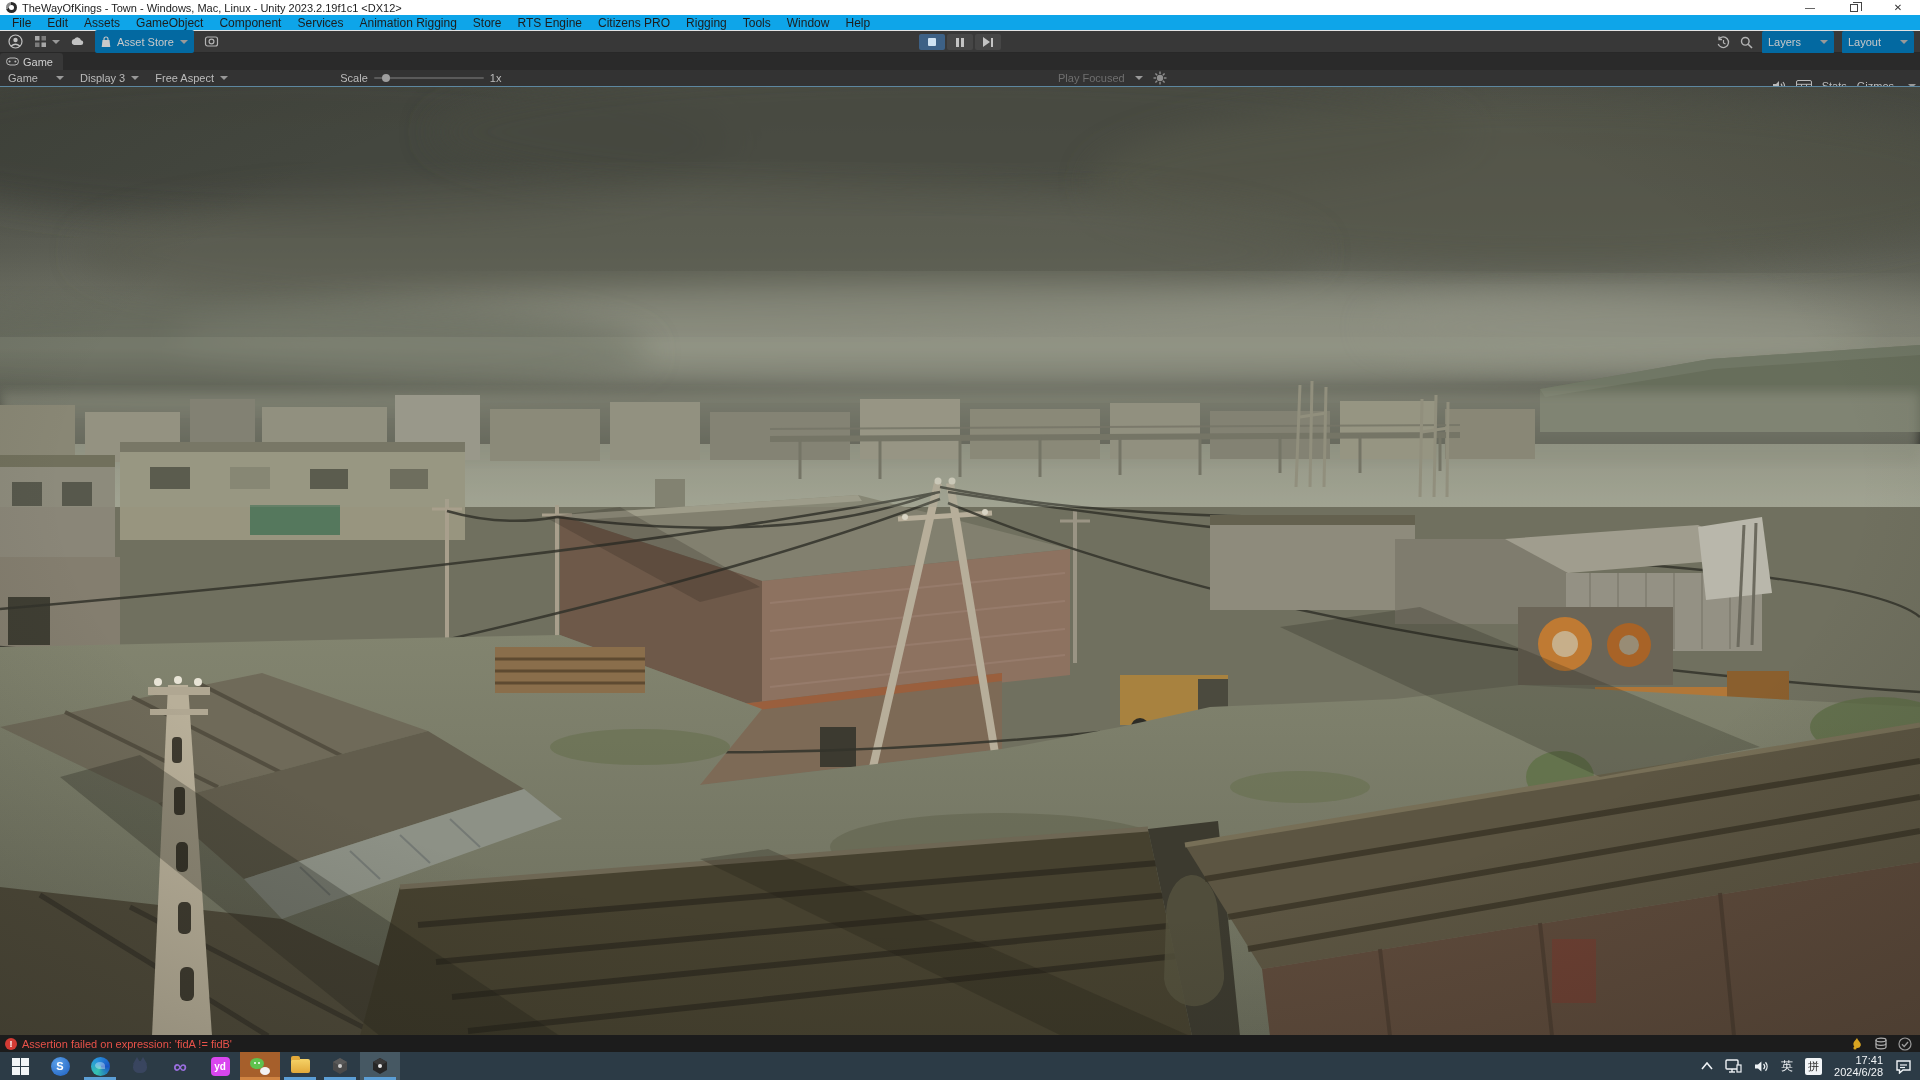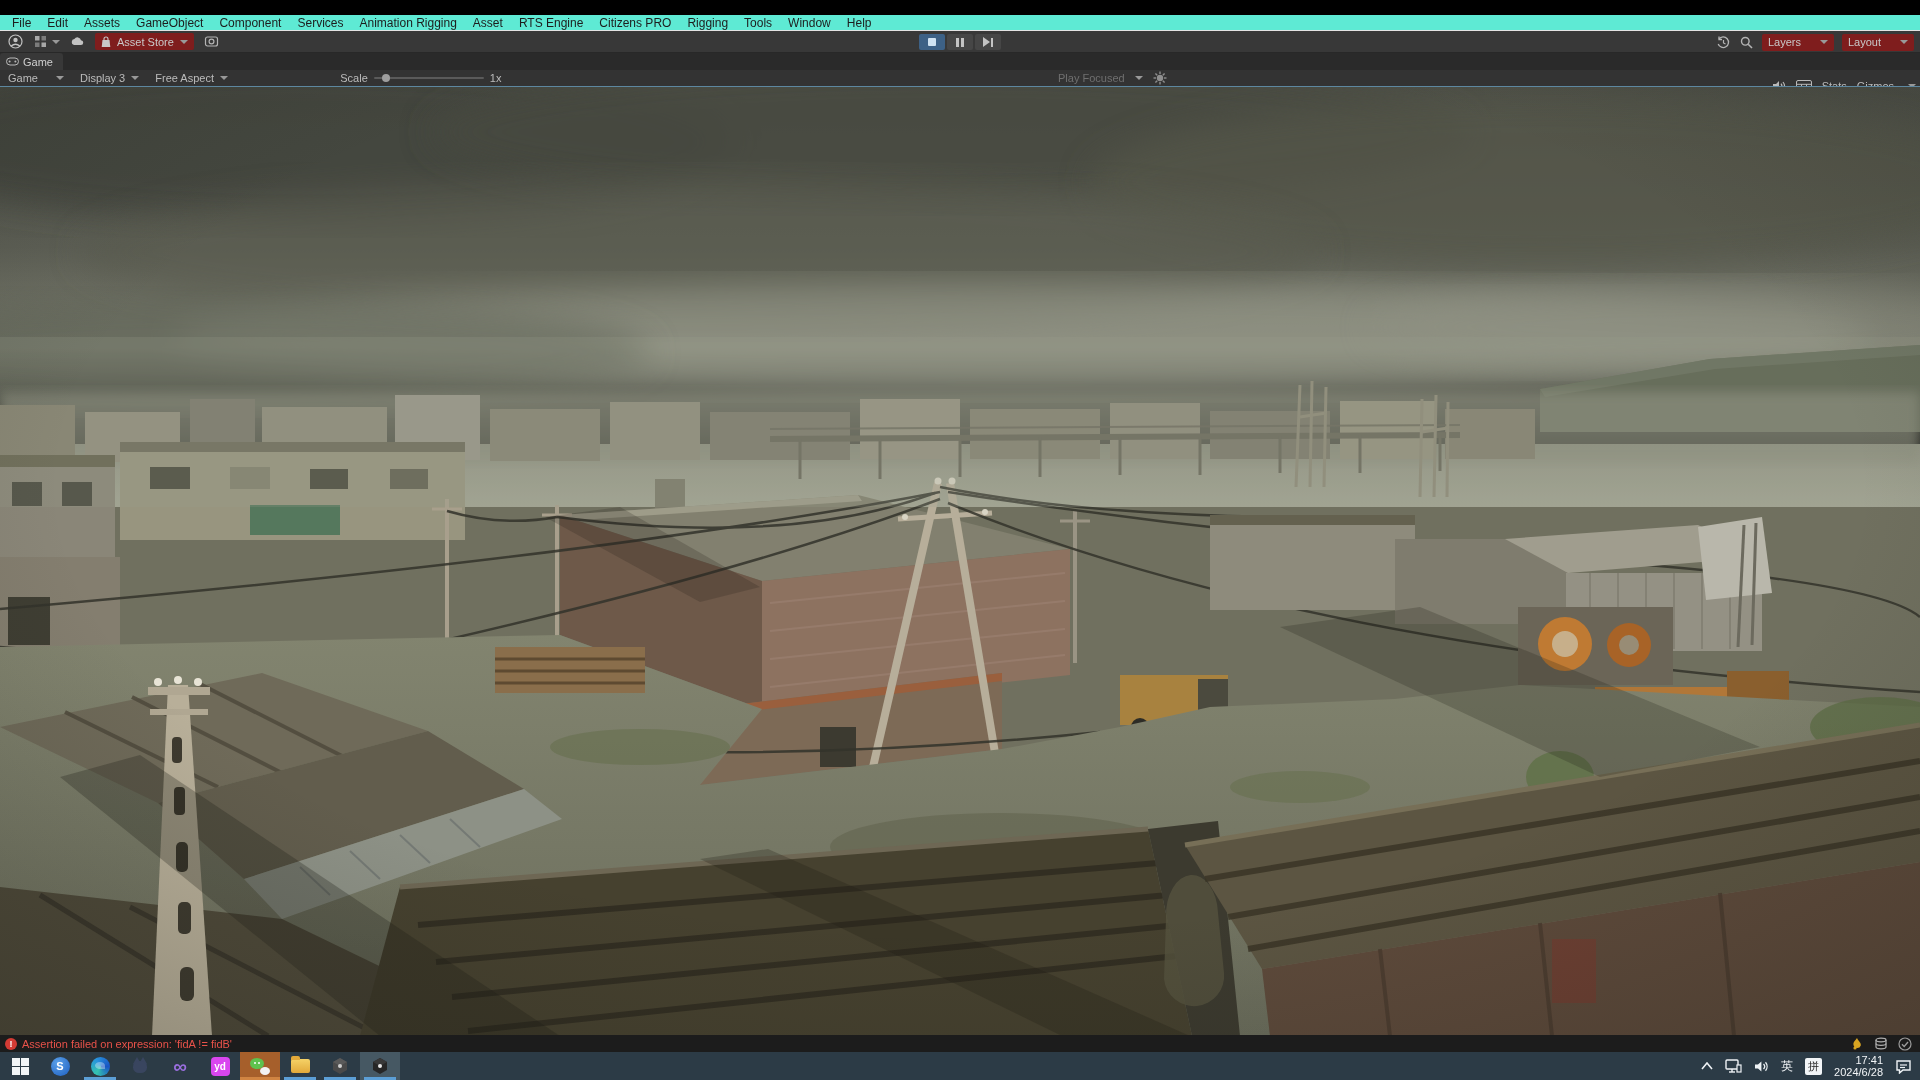--- a/index.html
+++ b/index.html
@@ -16,41 +16,41 @@
   .titlebar .logo::after { content:""; position:absolute; inset:3px; border-radius:50%; background:#fff; }
   .title-text { font-size:11px; color:#1b1b1b; white-space:nowrap; }
   .win-controls { margin-left:auto; display:flex; height:100%; }
   .win-btn { width:44px; height:15px; display:flex; align-items:center; justify-content:center;
              font-size:10px; color:#333; cursor:default; }
   .restore-glyph { width:8px; height:8px; border:1px solid #444; position:relative; background:#fff; }
   .restore-glyph::before { content:""; position:absolute; left:2px; top:-3px; width:8px; height:8px;
                            border:1px solid #444; border-bottom:none; border-left:none; }
 
   
-  .menubar { position:absolute; left:0; top:15px; width:1920px; height:16px; background:#5eead4;
+  .menubar { position:absolute; left:0; top:15px; width:1920px; height:16px; background:#0ea5e9;
              display:flex; align-items:center; padding-left:4px; border-bottom:1px solid #e3e3e3; }
   .menu-item { font-size:12px; color:#1d1d1d; padding:0 8px; cursor:default; }
 
   
   .toolbar { position:absolute; left:0; top:31px; width:1920px; height:22px; background:#383838;
              border-bottom:1px solid #282828; display:flex; align-items:center; }
   .tb-left { display:flex; align-items:center; gap:10px; padding-left:8px; }
   .tb-right { position:absolute; right:6px; top:0; height:22px; display:flex; align-items:center; gap:8px; }
   .tb-center { position:absolute; left:50%; top:3px; transform:translateX(-50%); display:flex; gap:2px; }
   .tb-btn { height:16px; min-width:26px; background:#464646; border-radius:2px; display:flex;
             align-items:center; justify-content:center; cursor:default; }
   .tb-btn.active { background:#3d6186; }
   .glyph-square { width:8px; height:8px; background:#cfe2f2; border-radius:1px; }
   .glyph-pause { display:flex; gap:2px; }
   .glyph-pause i { display:block; width:3px; height:9px; background:#c4c4c4; }
   .glyph-step { display:flex; align-items:center; gap:1px; }
   .glyph-step .tri { width:0; height:0; border-left:7px solid #c4c4c4;
                      border-top:5px solid transparent; border-bottom:5px solid transparent; }
   .glyph-step .bar { width:2px; height:9px; background:#c4c4c4; }
-  .tb-dd { height:17px; background:#7f1d1d; border-radius:2px; color:#c9c9c9; font-size:11px;
+  .tb-dd { height:23px; background:#0369a1; border-radius:2px; color:#c9c9c9; font-size:11px;
            display:flex; align-items:center; padding:0 6px; gap:14px; cursor:default; }
   .caret { width:0; height:0; border-left:4px solid transparent; border-right:4px solid transparent;
            border-top:4px solid #999; }
   .icon14 { width:15px; height:15px; display:block; }
 
   
   .tabrow { position:absolute; left:0; top:53px; width:1920px; height:17px; background:#2a2a2a; }
   .tab { position:absolute; left:0; top:0; height:17px; background:#383838; border-radius:3px 3px 0 0;
          display:flex; align-items:center; gap:4px; padding:0 10px 0 6px; }
   .tab-label { font-size:11px; color:#d0d0d0; }
@@ -115,30 +115,41 @@
   .tray-text { font-size:12px; color:#f2f5f7; }
   .pin-box { width:17px; height:17px; background:#f2f5f7; border-radius:2px; color:#1d1d1d; font-size:11px;
              display:flex; align-items:center; justify-content:center; }
   .clock { text-align:right; font-size:11px; color:#f2f5f7; line-height:12px; }
 </style>
 </head>
 <body>
 
 <div class="app">
 
+  <div class="titlebar">
+    <span class="logo"></span>
+    <span class="title-text">TheWayOfKings - Town - Windows, Mac, Linux - Unity 2023.2.19f1c1 &lt;DX12&gt;</span>
+    <div class="win-controls">
+      <div class="win-btn">—</div>
+      <div class="win-btn">
+          <span class="restore-glyph"></span>
+        </div>
+      <div class="win-btn">✕</div>
+    </div>
+  </div>
 
   <div class="menubar">
     <span class="menu-item">File</span>
     <span class="menu-item">Edit</span>
     <span class="menu-item">Assets</span>
     <span class="menu-item">GameObject</span>
     <span class="menu-item">Component</span>
     <span class="menu-item">Services</span>
     <span class="menu-item">Animation Rigging</span>
-    <span class="menu-item">Asset</span>
+    <span class="menu-item">Store</span>
     <span class="menu-item">RTS Engine</span>
     <span class="menu-item">Citizens PRO</span>
     <span class="menu-item">Rigging</span>
     <span class="menu-item">Tools</span>
     <span class="menu-item">Window</span>
     <span class="menu-item">Help</span>
   </div>
 
   <div class="toolbar">
     <div class="tb-left">

